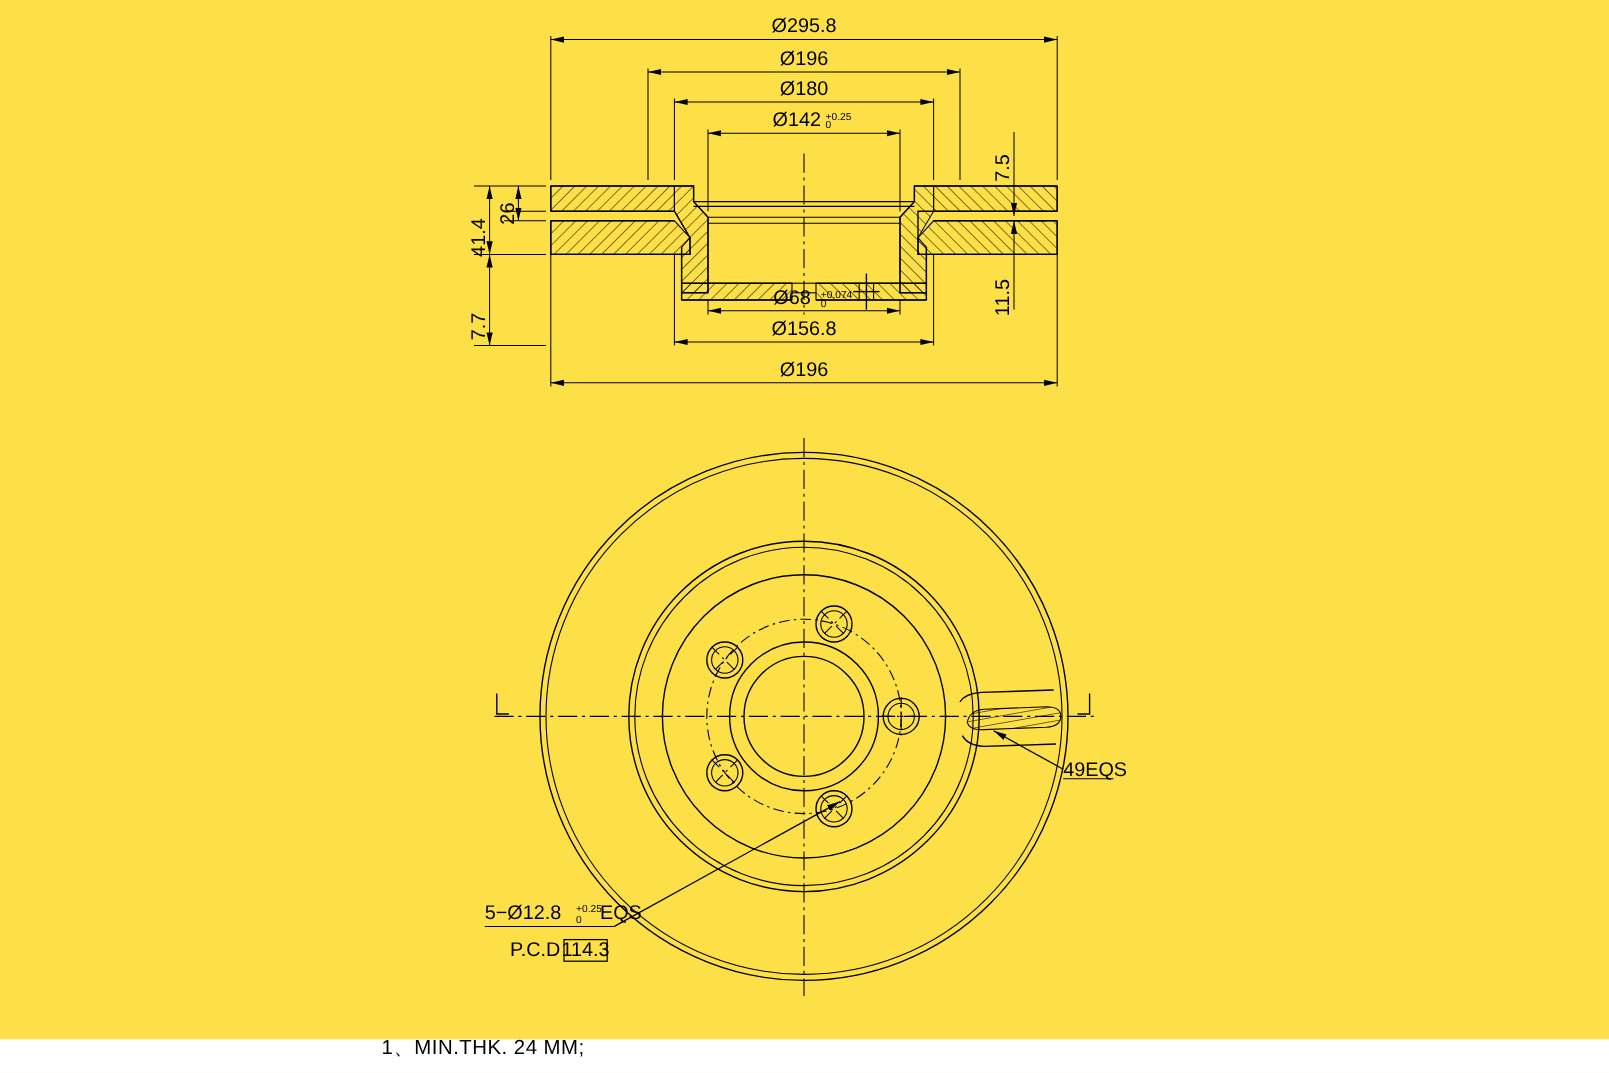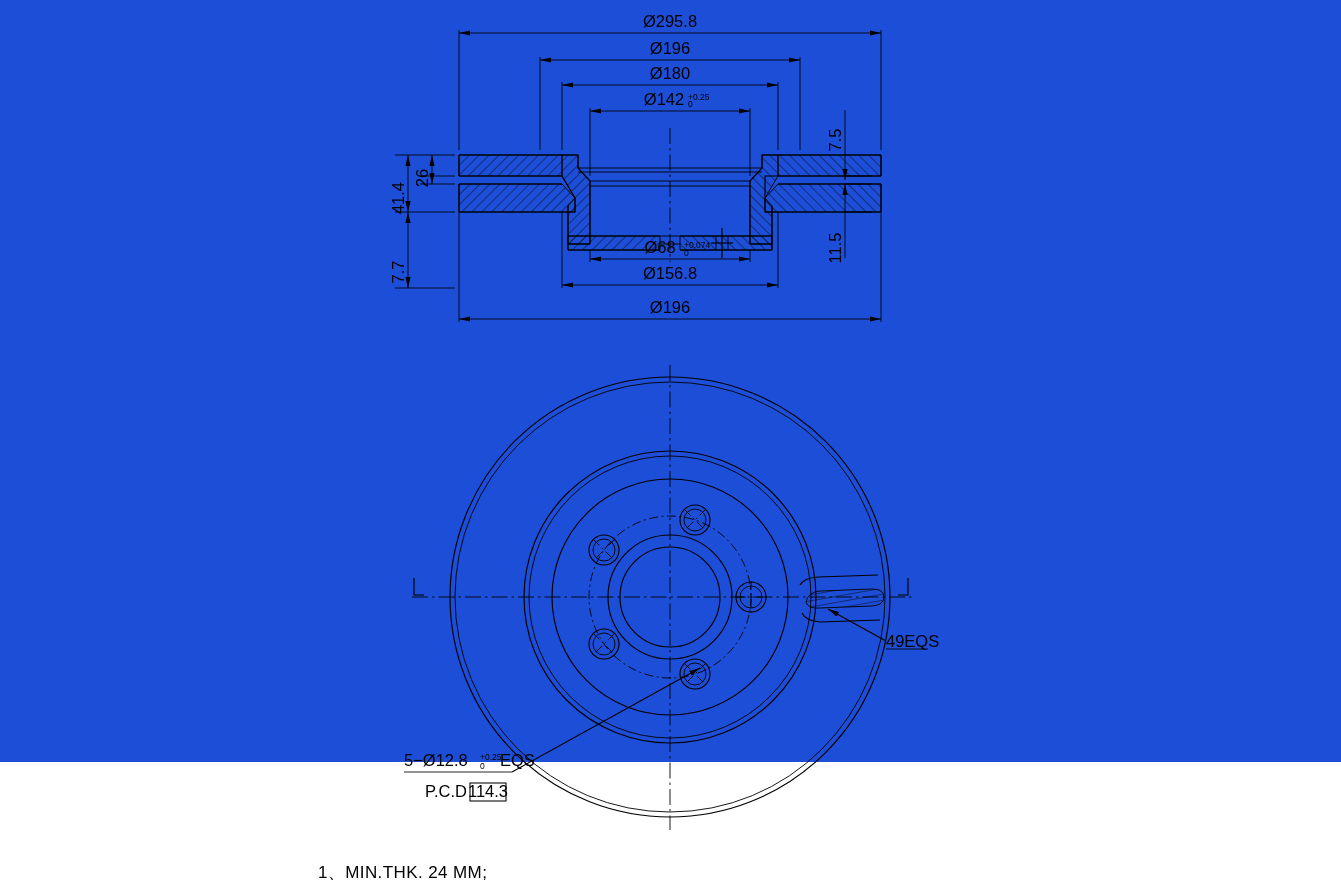--- a/index.html
+++ b/index.html
@@ -9,22 +9,22 @@
   }
   body {
     width: 1341px;
     height: 894px;
     font-family: "Liberation Sans", sans-serif;
     overflow: hidden;
   }
   #drawing-root {
     position: relative;
     width: 1341px;
-    height: 762px;
-    background: #1d4ed8;
+    height: 866px;
+    background: #fde047;
   }
   svg#cad {
     display: block;
     width: 1341px;
     height: 894px;
   }
   
   .obj      { fill: none; stroke: #000000; stroke-width: 1.15; }
   .objthin  { fill: none; stroke: #000000; stroke-width: 0.9; }
   .dim      { fill: none; stroke: #000000; stroke-width: 0.85; }

